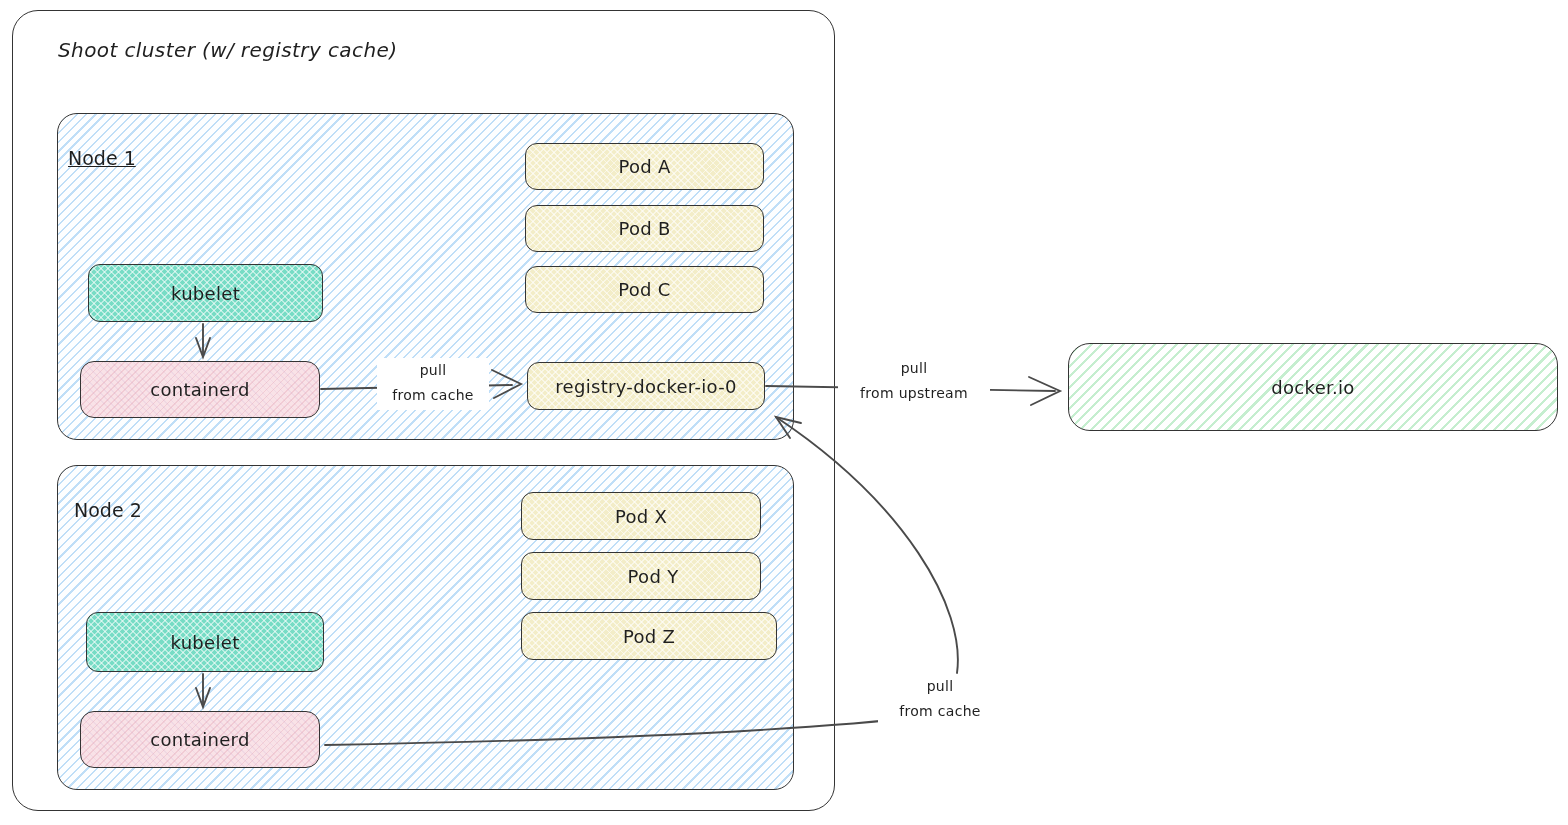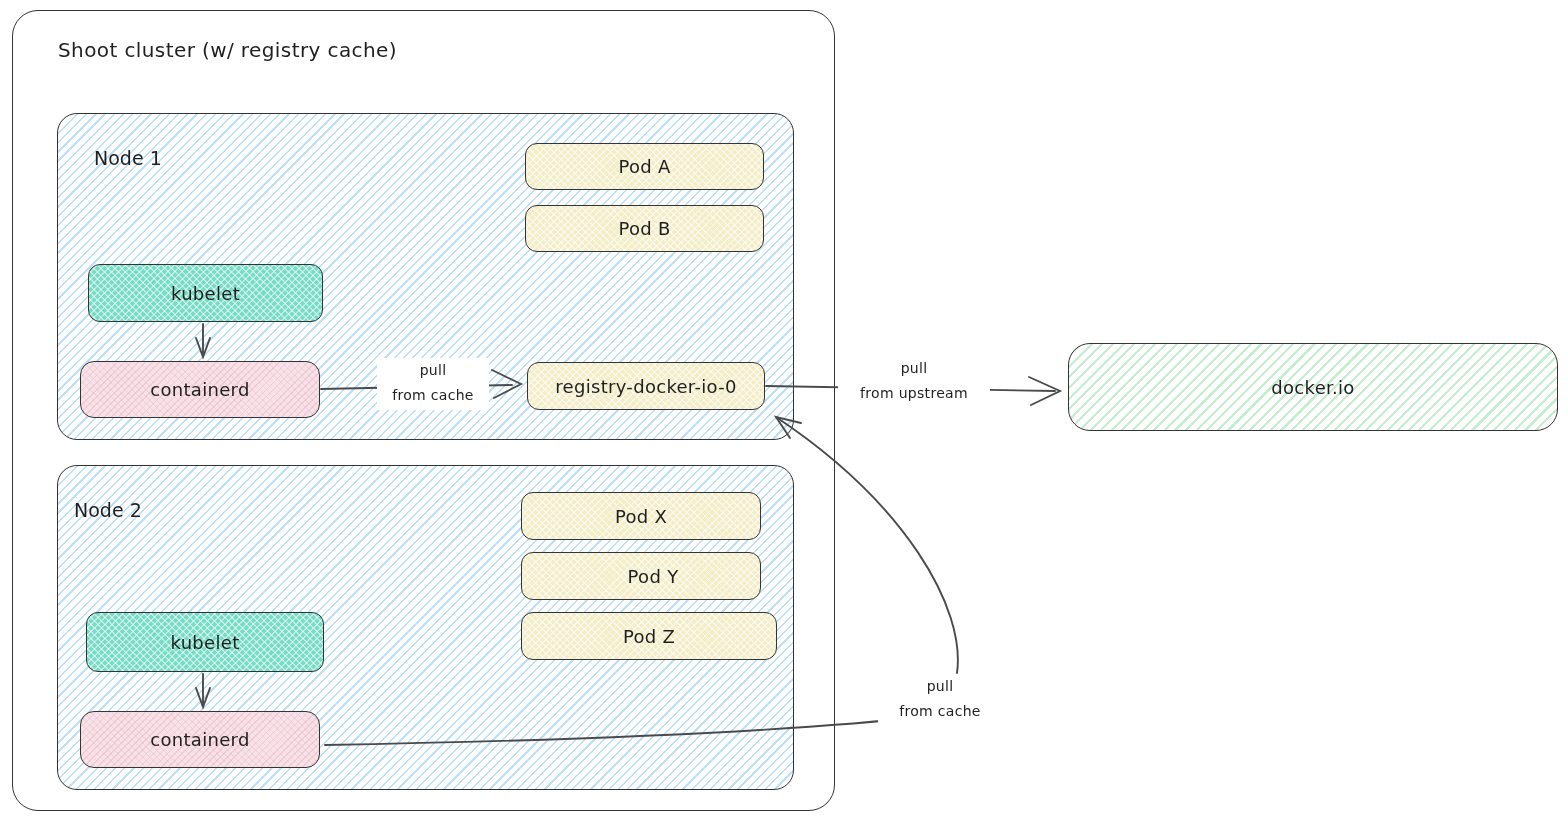--- a/index.html
+++ b/index.html
@@ -40,52 +40,55 @@
   }
   .fill-green{
     background-color:#ffffff;
     background-image:repeating-linear-gradient(135deg,
       rgba(150,224,168,.55) 0 2.2px, transparent 2.2px 7.5px);
   }
   
   .outer{border-radius:26px;background:#fff;z-index:1;}
   .node{border-radius:20px;z-index:2;}
   .small{border-radius:12px;z-index:3;}
-  .title{font-size:20px;z-index:4;letter-spacing:.4px;}
+  .title{font-size:20px;z-index:4;letter-spacing:.4px;font-style:italic;}
   .node-label{font-size:19px;z-index:4;}
   
   #arrows{position:absolute;left:0;top:0;z-index:5;pointer-events:none;}
   .edge-label{
     z-index:6;background:#ffffff;text-align:center;
     font-size:14px;line-height:25px;letter-spacing:.3px;
   }
 </style>
 </head>
 <body>
 
 <div id="canvas">
 
   <div class="abs box outer" style="left:12px;top:10px;width:823px;height:801px;"></div>
   <div class="abs title" style="left:58px;top:38px;">Shoot cluster (w/ registry cache)</div>
 
   <div class="abs box node hatch-blue" style="left:57px;top:113px;width:737px;height:327px;"></div>
-  <div class="abs node-label" style="left:94px;top:147px;">Node 1</div>
+  <div class="abs node-label" style="left:68px;top:147px;text-decoration:underline;">Node 1</div>
 
   <div class="abs box small fill-teal" style="left:88px;top:264px;width:235px;height:58px;">
     <span>kubelet</span>
   </div>
   <div class="abs box small fill-pink" style="left:80px;top:361px;width:240px;height:57px;border-radius:14px;">
     <span>containerd</span>
   </div>
 
   <div class="abs box small fill-yellow" style="left:525px;top:205px;width:239px;height:47px;">
     <span>Pod B</span>
   </div>
   <div class="abs box small fill-yellow" style="left:525px;top:143px;width:239px;height:47px;">
     <span>Pod A</span>
+  </div>
+  <div class="abs box small fill-yellow" style="left:525px;top:266px;width:239px;height:47px;">
+    <span>Pod C</span>
   </div>
 
   <div class="abs box small fill-yellow" style="left:527px;top:362px;width:238px;height:48px;font-size:18px;">
     <span>registry-docker-io-0</span>
   </div>
 
   <div class="abs box node hatch-blue" style="left:57px;top:465px;width:737px;height:325px;"></div>
   <div class="abs node-label" style="left:74px;top:499px;">Node 2</div>
 
   <div class="abs box small fill-teal" style="left:86px;top:612px;width:238px;height:60px;">

